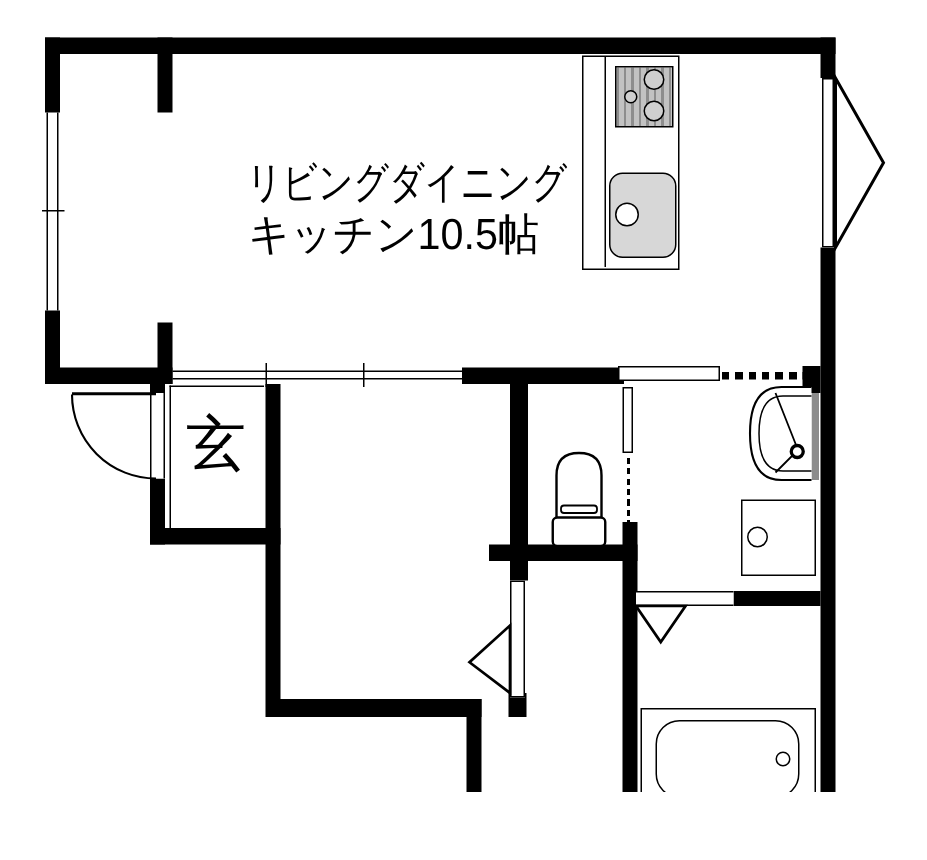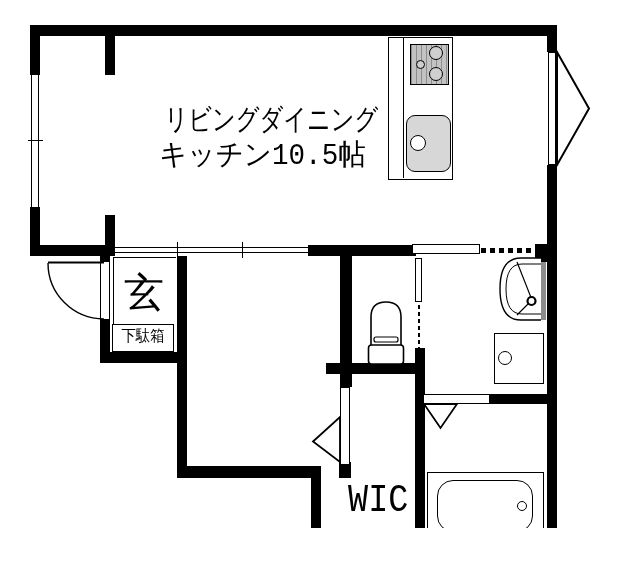--- a/index.html
+++ b/index.html
@@ -1,17 +1,17 @@
 <!DOCTYPE html>
 <html><head>
 <meta charset="utf-8">
 <style>
   html,body{margin:0;padding:0;background:#fff;}
   #plan{position:relative;width:618px;height:528px;background:#ffffff;overflow:hidden;
-        font-family:Liberation Mono, monospace;color:#000;}
+        font-family:Liberation Sans, sans-serif;color:#000;}
   .wall{position:absolute;background:#000;}
   .abs{position:absolute;}
   .thin{position:absolute;background:#000;}
   .label{position:absolute;white-space:nowrap;color:#000;}
   .center{text-align:center;}
   svg.linework{position:absolute;left:0;top:0;z-index:30;}
   .wall{z-index:20;}
   .fixture{z-index:10;}
   .label{z-index:40;}
   .panel{position:absolute;background:#fff;border:1px solid #000;box-sizing:border-box;z-index:25;}
@@ -110,22 +110,16 @@
     <circle cx="531.5" cy="301" r="4" fill="#fff" stroke="#000" stroke-width="2.2"></circle>
   </svg>
 
   <div class="label center" style="left:140px;top:104px;width:245px;">
     <div style="font-size:29px;line-height:36px;transform:scaleX(0.8);transform-origin:50% 50%;">リビングダイニング</div>
     <div style="font-size:29px;line-height:34px;transform:scaleX(0.95);transform-origin:50% 50%;">キッチン10.5帖</div>
   </div>
 
   <div class="label center" style="left:110px;top:274px;width:68px;font-size:40px;line-height:44px;">玄</div>
 
-  <div class="label center" style="left:112px;top:324px;width:62px;height:28px;border:1.5px solid #000;box-sizing:border-box;background:#fff;">
-    <span style="font-size:16px;line-height:25px;display:inline-block;transform:scaleX(0.9);transform-origin:50% 50%;">下駄箱</span>
-  </div>
 
 
-  <div class="label center" style="left:338px;top:481px;width:80px;">
-    <span style="font-size:38px;line-height:40px;display:inline-block;transform:scaleX(0.88);transform-origin:50% 50%;">WIC</span>
-  </div>
 
 </div>
 
 </body></html>

